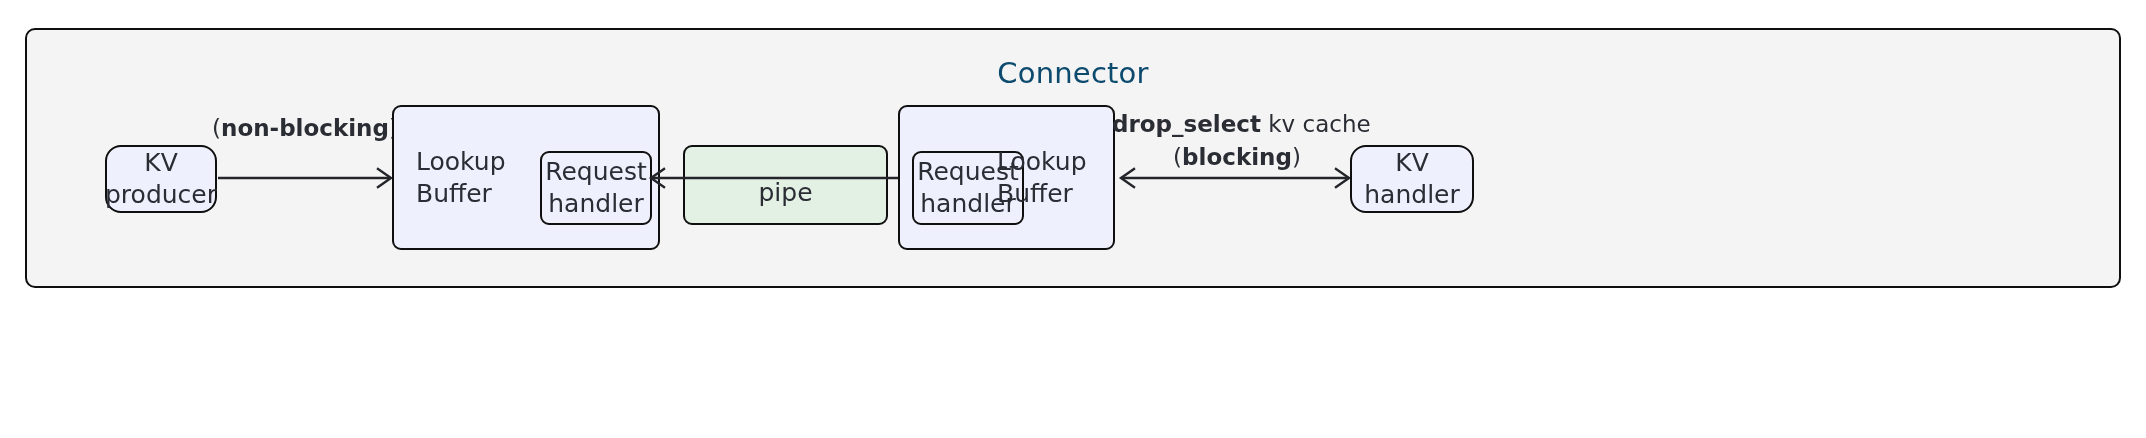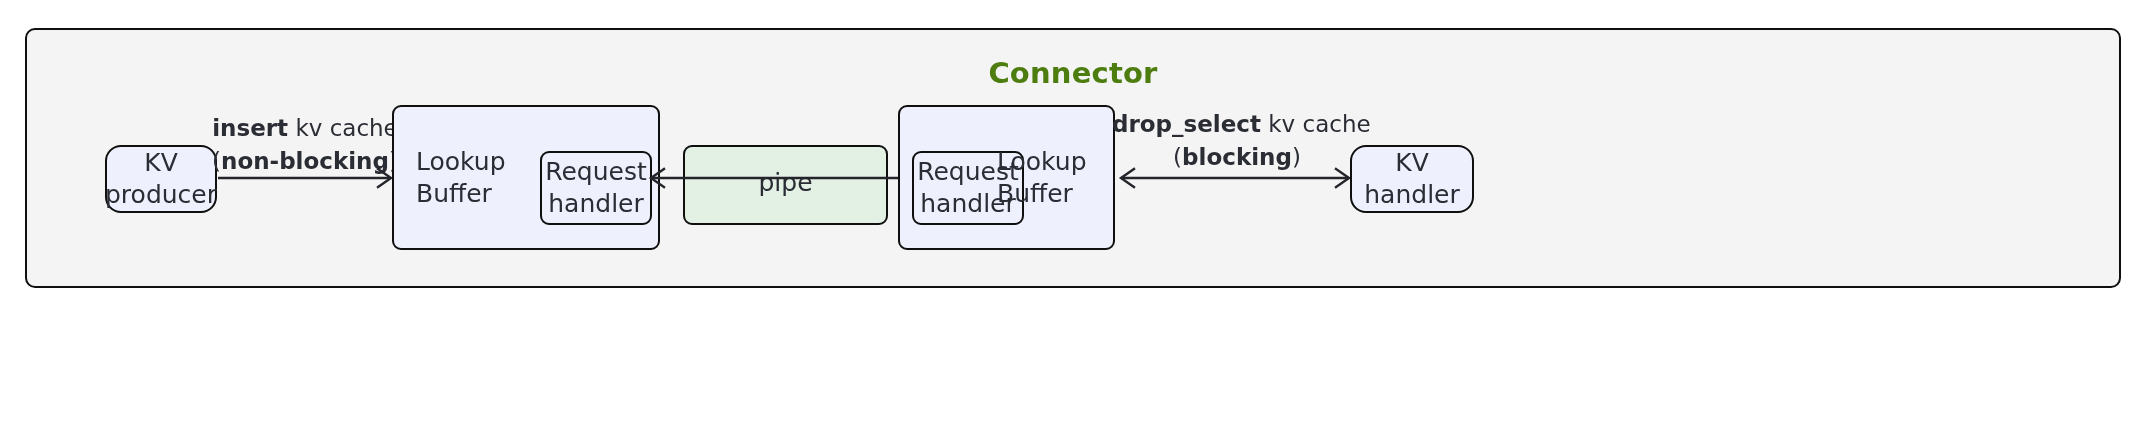--- a/index.html
+++ b/index.html
@@ -30,23 +30,22 @@
     border-radius: 10px;
     box-sizing: border-box;
   }
   .connector-title {
     position: absolute;
     left: 0;
     top: 26px;
     width: 100%;
     text-align: center;
     font-size: 29px;
-    color: #4d7c0f;
+    color: #0c4a6e;
     letter-spacing: 0.2px;
-    font-weight: bold;
   }
 
   
   .node {
     position: absolute;
     box-sizing: border-box;
     border: 2.5px solid #0f0f10;
     border-radius: 9px;
     display: flex;
     align-items: center;
@@ -116,21 +115,21 @@
   }
   .req-left  { left: 146px; }
   .req-right { left: 12px; }
 
   
   .pipe-box {
     left: 683px; top: 145px;
     width: 205px; height: 80px;
     font-size: 25px;
     align-items: flex-end;
-    padding-bottom: 24px;
+    padding-bottom: 14px;
   }
 
   
   .arrow-svg {
     position: absolute;
     overflow: visible;
   }
   .arrow-line {
     stroke: #24252b;
     stroke-width: 2.4;
@@ -172,23 +171,20 @@
 
   <div class="node node-blue kv-producer">
     <div>
       <span>KV</span><br>
       <span>producer</span>
     </div>
   </div>
 
   <div class="edge-label edge-insert">
     <div>
-      <b>insert</b><span> kv cache</span>
-    </div>
-    <div>
       <span>(</span><b>non-blocking</b><span>)</span>
     </div>
   </div>
 
   <svg class="arrow-svg arrow-insert" width="176" height="24" viewBox="0 0 176 24">
     <line class="arrow-line" x1="0" y1="12" x2="172" y2="12"></line>
     <polyline class="arrow-head" points="160,3 173,12 160,21"></polyline>
   </svg>
 
   <div class="lookup-shell lookup-left">

